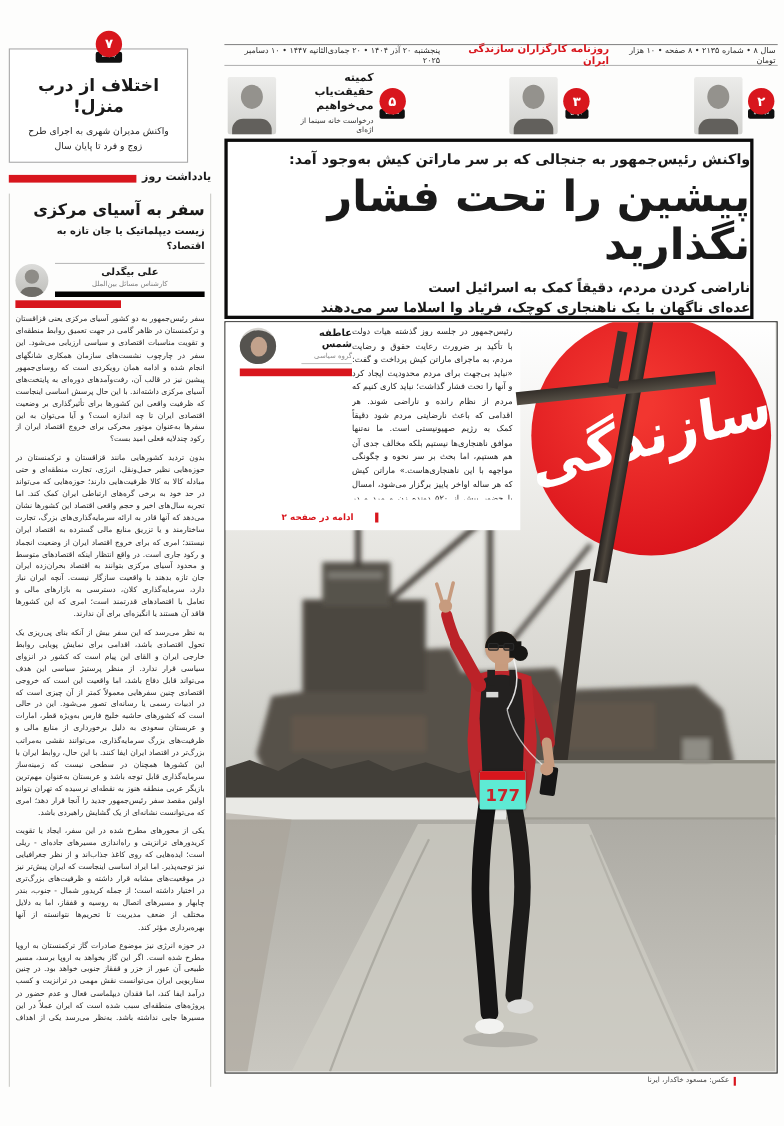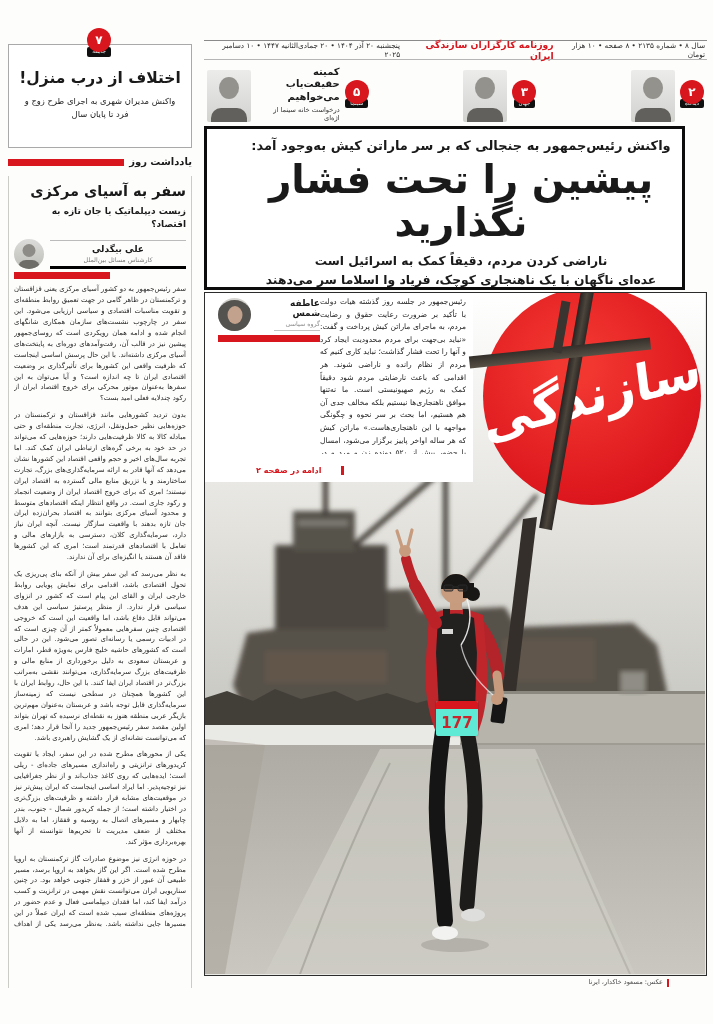--- a/index.html
+++ b/index.html
@@ -8,36 +8,36 @@
         font-family:"DejaVu Sans",sans-serif;direction:rtl;overflow:hidden;color:#1a1a1a;}
 
   
   .badge{display:flex;flex-direction:column;align-items:center;}
   .badge .circle{width:24px;height:24px;border-radius:50%;background:#d8161d;color:#fff;
                  font-size:12px;font-weight:bold;display:flex;align-items:center;justify-content:center;z-index:2;}
   .badge .tab{background:#101010;color:#fff;font-size:5.5px;line-height:1;padding:2px 5px 2px 5px;
               border-radius:2px;margin-top:-5px;z-index:1;}
 
   
-  .topstory{position:absolute;left:8px;top:44px;width:184px;height:104px;border:1px solid #a9a9a9;
+  .topstory{position:absolute;left:8px;top:44px;width:163px;height:104px;border:1px solid #a9a9a9;
             background:#fff;text-align:center;padding-top:24px;}
   .topstory-badge{position:absolute;left:87px;top:28px;z-index:3;}
   .topstory .t-title{font-size:15.5px;font-weight:bold;line-height:1.2;}
   .topstory .t-sub{font-size:8.4px;line-height:1.55;margin-top:7px;color:#222;padding:0 10px;}
 
   .yaddasht{position:absolute;left:8px;top:156px;width:184px;display:flex;align-items:flex-end;gap:5px;}
   .yaddasht .lbl{font-size:10px;font-weight:bold;white-space:nowrap;}
   .yaddasht .bar{flex:1;height:7px;background:#d8161d;margin-bottom:1px;}
 
   .note{position:absolute;left:8px;top:176px;width:184px;height:812px;
         border-left:1px solid #cbcbc7;border-right:1px solid #cbcbc7;padding:6px 5px 0 5px;overflow:hidden;}
   .note .n-title{font-size:14.5px;font-weight:bold;text-align:right;line-height:1.25;}
   .note .n-sub{font-size:9px;font-weight:bold;margin-top:5px;line-height:1.4;}
   .author-row{display:flex;align-items:center;gap:6px;margin-top:9px;}
-  .author-meta{flex:1;border-top:1px solid #bbb;border-bottom:3px solid #000000;padding:3px 2px;text-align:center;}
+  .author-meta{flex:1;border-top:1px solid #bbb;border-bottom:5px solid #000000;padding:3px 2px;text-align:center;}
   .author-name{font-size:9px;font-weight:bold;}
   .author-role{font-size:6.3px;color:#7a7a7a;margin-top:2px;}
   .avatar{width:30px;height:30px;border-radius:50%;background:linear-gradient(#dcdcda,#bdbdb9);position:relative;overflow:hidden;flex:0 0 auto;}
   .avatar .head{position:absolute;left:50%;top:5px;transform:translateX(-50%);width:13px;height:13px;border-radius:50%;background:#8e8c87;}
   .avatar .body{position:absolute;left:50%;bottom:-4px;transform:translateX(-50%);width:22px;height:13px;border-radius:8px 8px 0 0;background:#6f6d68;}
   .ltr{direction:ltr;}
   .redbar{width:96px;height:7px;background:#d8161d;margin:3px 0 5px 0;}
   .note-body{font-size:6.9px;line-height:1.58;text-align:justify;color:#1f1f1f;height:646px;overflow:hidden;margin-top:4px;}
   .note-body p{margin:0 0 6px 0;}
 
@@ -51,21 +51,21 @@
   .teaser{flex:1;display:flex;align-items:center;gap:5px;padding:2px 3px;}
   .teaser .txt{flex:1;}
   .teaser .tt{font-size:10px;font-weight:bold;line-height:1.25;}
   .teaser .ts{font-size:6.7px;color:#333;margin-top:3px;}
   .portrait{width:44px;height:52px;align-self:flex-end;border-radius:2px;position:relative;overflow:hidden;
             background:linear-gradient(#ececea,#d2d2cf);flex:0 0 auto;}
   .portrait .p-head{position:absolute;left:50%;top:7px;transform:translateX(-50%);width:20px;height:22px;border-radius:50%;background:#94928d;}
   .portrait .p-body{position:absolute;left:50%;bottom:-6px;transform:translateX(-50%);width:36px;height:20px;border-radius:10px 10px 0 0;background:#62605c;}
 
   .headline-box{position:absolute;left:204px;top:126px;width:481px;height:164px;border:3px solid #0c0c0c;
-                background:#fff;text-align:center;padding-top:9px;padding-left:33px;}
+                background:#fff;text-align:right;padding-top:9px;padding-left:33px;}
   .kicker{font-size:13px;font-weight:bold;}
   .headline{font-size:39px;font-weight:bold;line-height:1.1;margin:6px 0 7px 0;}
   .deck{font-size:12.3px;font-weight:bold;line-height:1.6;}
 
   
   .photo{position:absolute;left:204px;top:292px;width:503px;height:684px;border:1.5px solid #2c2c2c;
          background:#e9e9e5;overflow:hidden;}
   .photo svg{position:absolute;left:0;top:0;}
 
   .lead-panel{position:absolute;left:0;top:0;width:268px;background:#fff;padding:3px 7px 4px 7px;z-index:2;}

